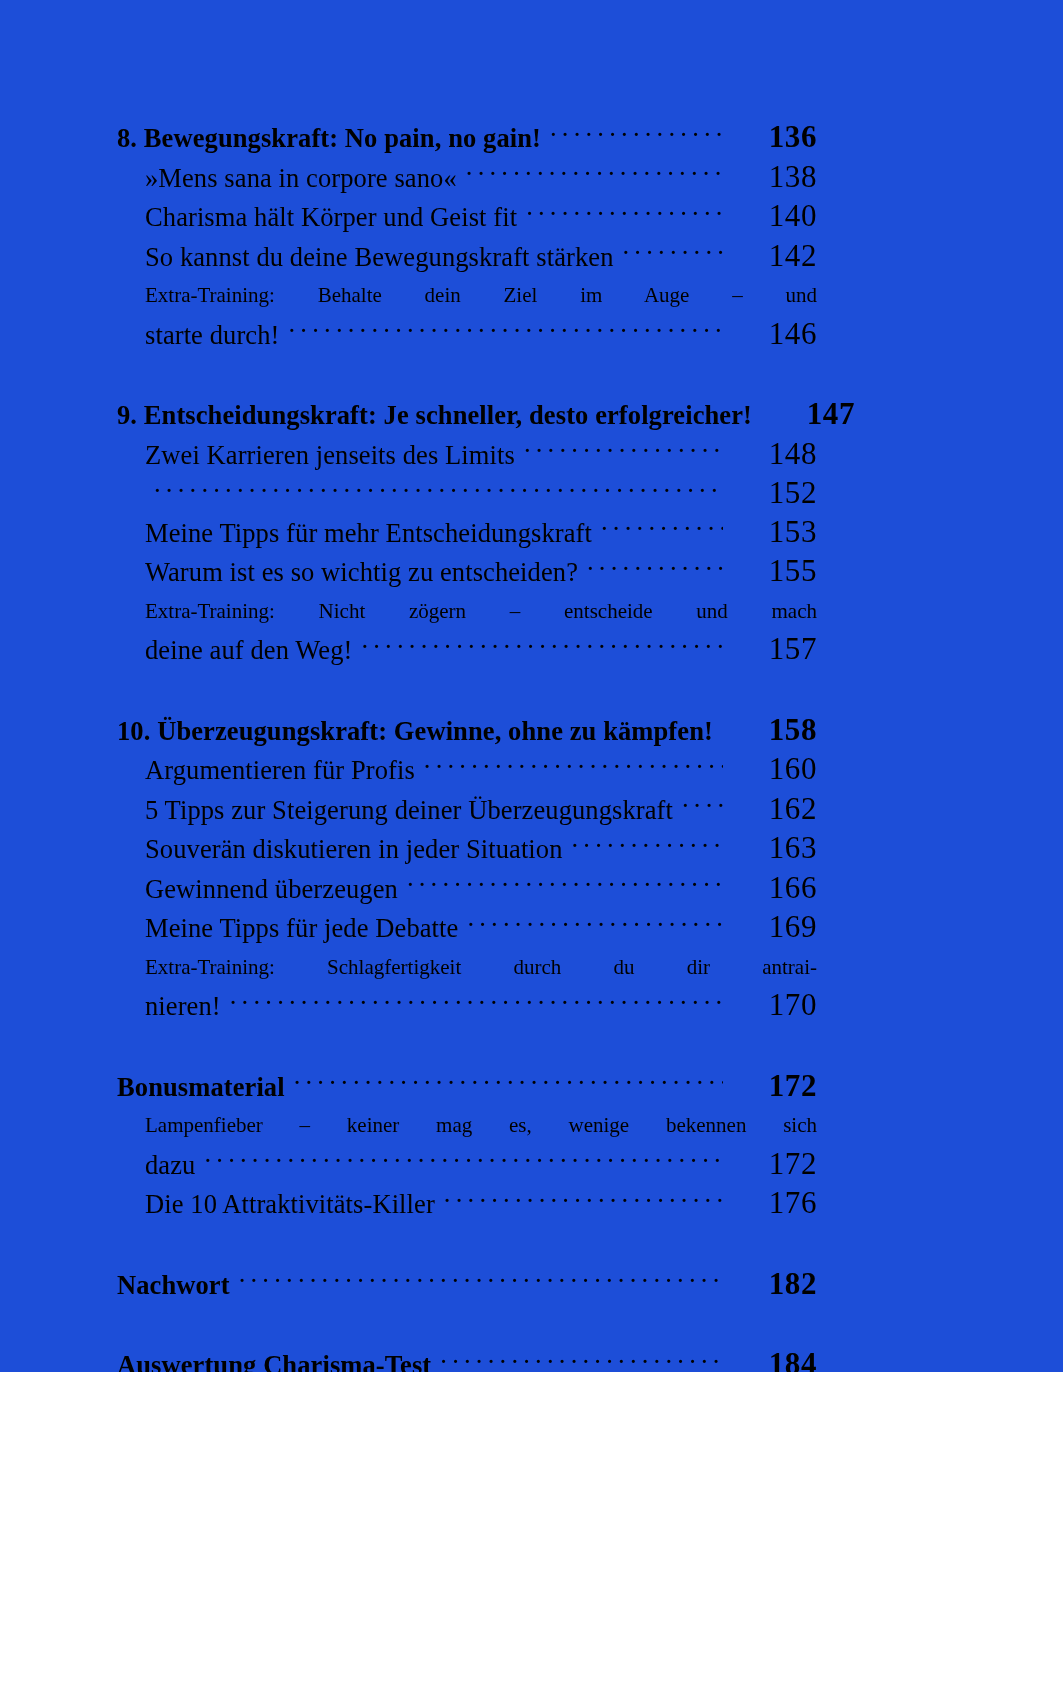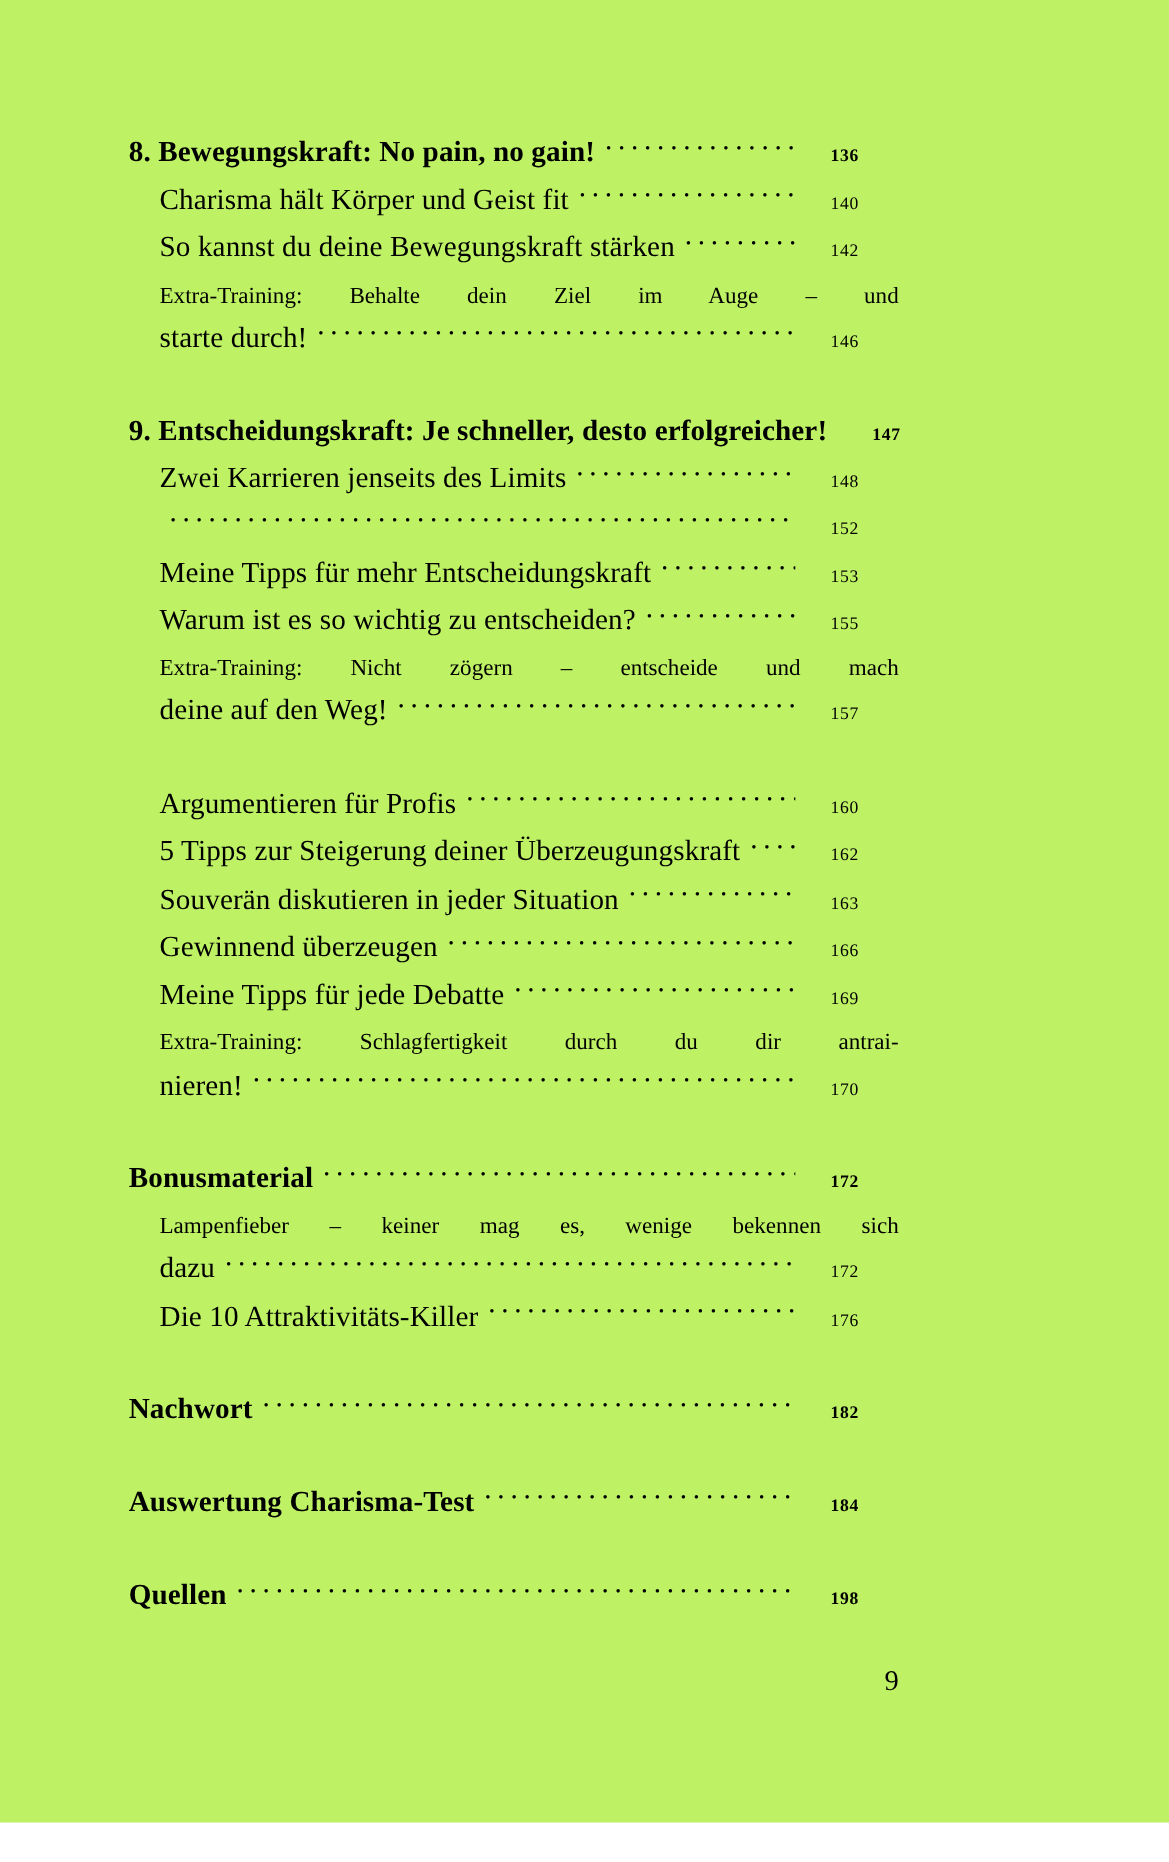--- a/index.html
+++ b/index.html
@@ -7,22 +7,22 @@
     padding: 0;
     background: #ffffff;
   }
   body {
     font-family: "Liberation Serif", "DejaVu Serif", serif;
     color: #000000;
   }
   .page {
     position: relative;
     width: 1063px;
-    height: 1657px;
-    background: #bef264;
+    height: 1372px;
+    background: #1d4ed8;
     overflow: hidden;
     box-sizing: border-box;
   }
   .toc {
     position: absolute;
     left: 117px;
     top: 118px;
     width: 700px;
   }
 
@@ -51,22 +51,22 @@
     position: absolute;
     left: 0;
     bottom: 0.02em;
     letter-spacing: -0.7px;
     white-space: nowrap;
     font-size: 26.5px;
   }
   .row .pageno {
     flex: 0 0 auto;
     width: 62px;
-    text-align: left;
-    font-size: 16px;
+    text-align: right;
+    font-size: 31px;
     font-variant-numeric: oldstyle-nums;
     font-feature-settings: "onum" 1;
     letter-spacing: 0.6px;
     padding-left: 25px;
   }
 
   
   .chapter {
     font-weight: bold;
   }
@@ -120,20 +120,25 @@
 
   <div class="toc">
 
     <div class="group">
       <div class="row chapter">
         <span class="label">8. Bewegungskraft: No pain, no gain!</span>
         <span class="leader"></span>
         <span class="pageno">136</span>
       </div>
       <div class="row sub">
+        <span class="label">»Mens sana in corpore sano«</span>
+        <span class="leader"></span>
+        <span class="pageno">138</span>
+      </div>
+      <div class="row sub">
         <span class="label">Charisma hält Körper und Geist fit</span>
         <span class="leader"></span>
         <span class="pageno">140</span>
       </div>
       <div class="row sub">
         <span class="label">So kannst du deine Bewegungskraft stärken</span>
         <span class="leader"></span>
         <span class="pageno">142</span>
       </div>
       <div class="wrap-first">Extra-Training: Behalte dein Ziel im Auge – und</div>
@@ -175,20 +180,25 @@
       <div class="row sub">
         <span class="label">deine auf den Weg!</span>
         <span class="leader"></span>
         <span class="pageno">157</span>
       </div>
     </div>
 
     <div class="gap-xl"></div>
 
     <div class="group">
+      <div class="row chapter">
+        <span class="label">10. Überzeugungskraft: Gewinne, ohne zu kämpfen!</span>
+        <span class="leader"></span>
+        <span class="pageno">158</span>
+      </div>
       <div class="row sub">
         <span class="label">Argumentieren für Profis</span>
         <span class="leader"></span>
         <span class="pageno">160</span>
       </div>
       <div class="row sub">
         <span class="label">5 Tipps zur Steigerung deiner Überzeugungskraft</span>
         <span class="leader"></span>
         <span class="pageno">162</span>
       </div>

